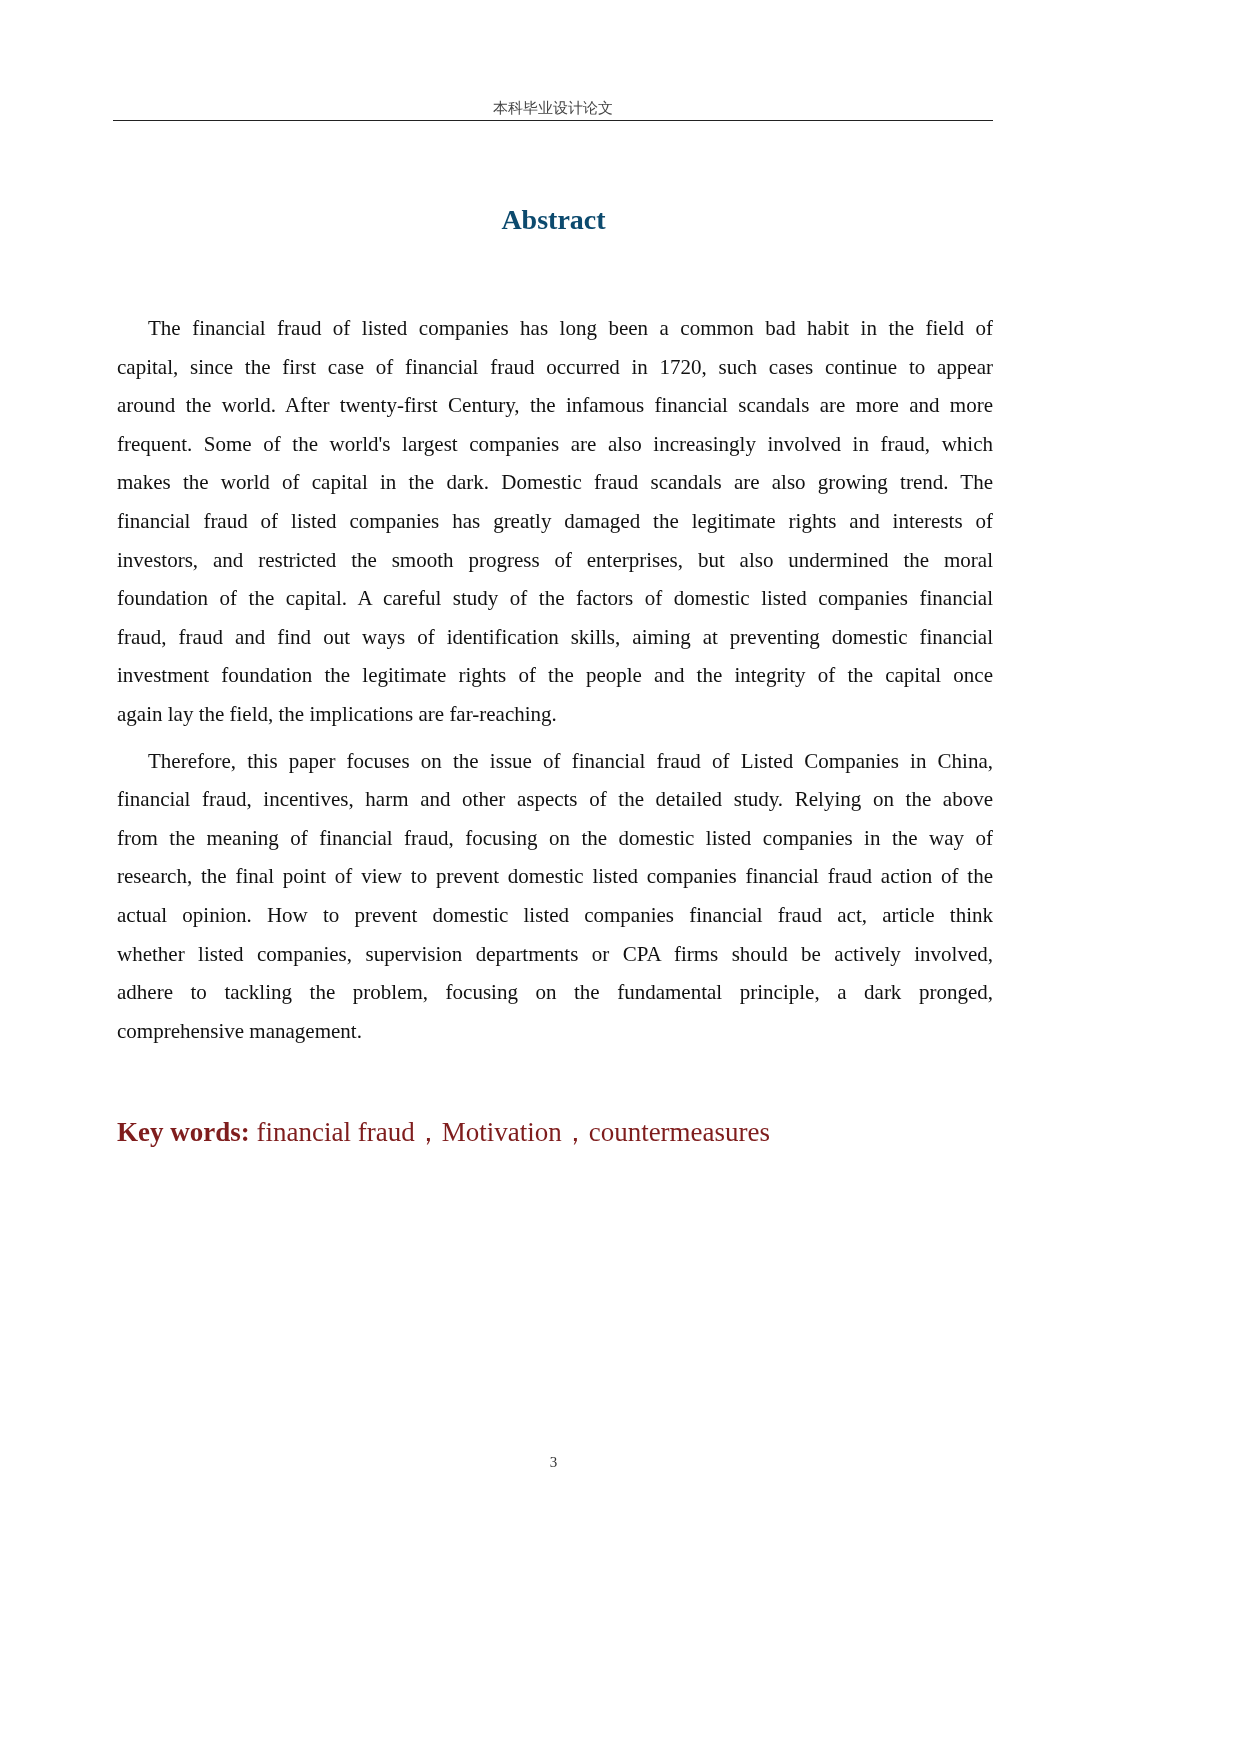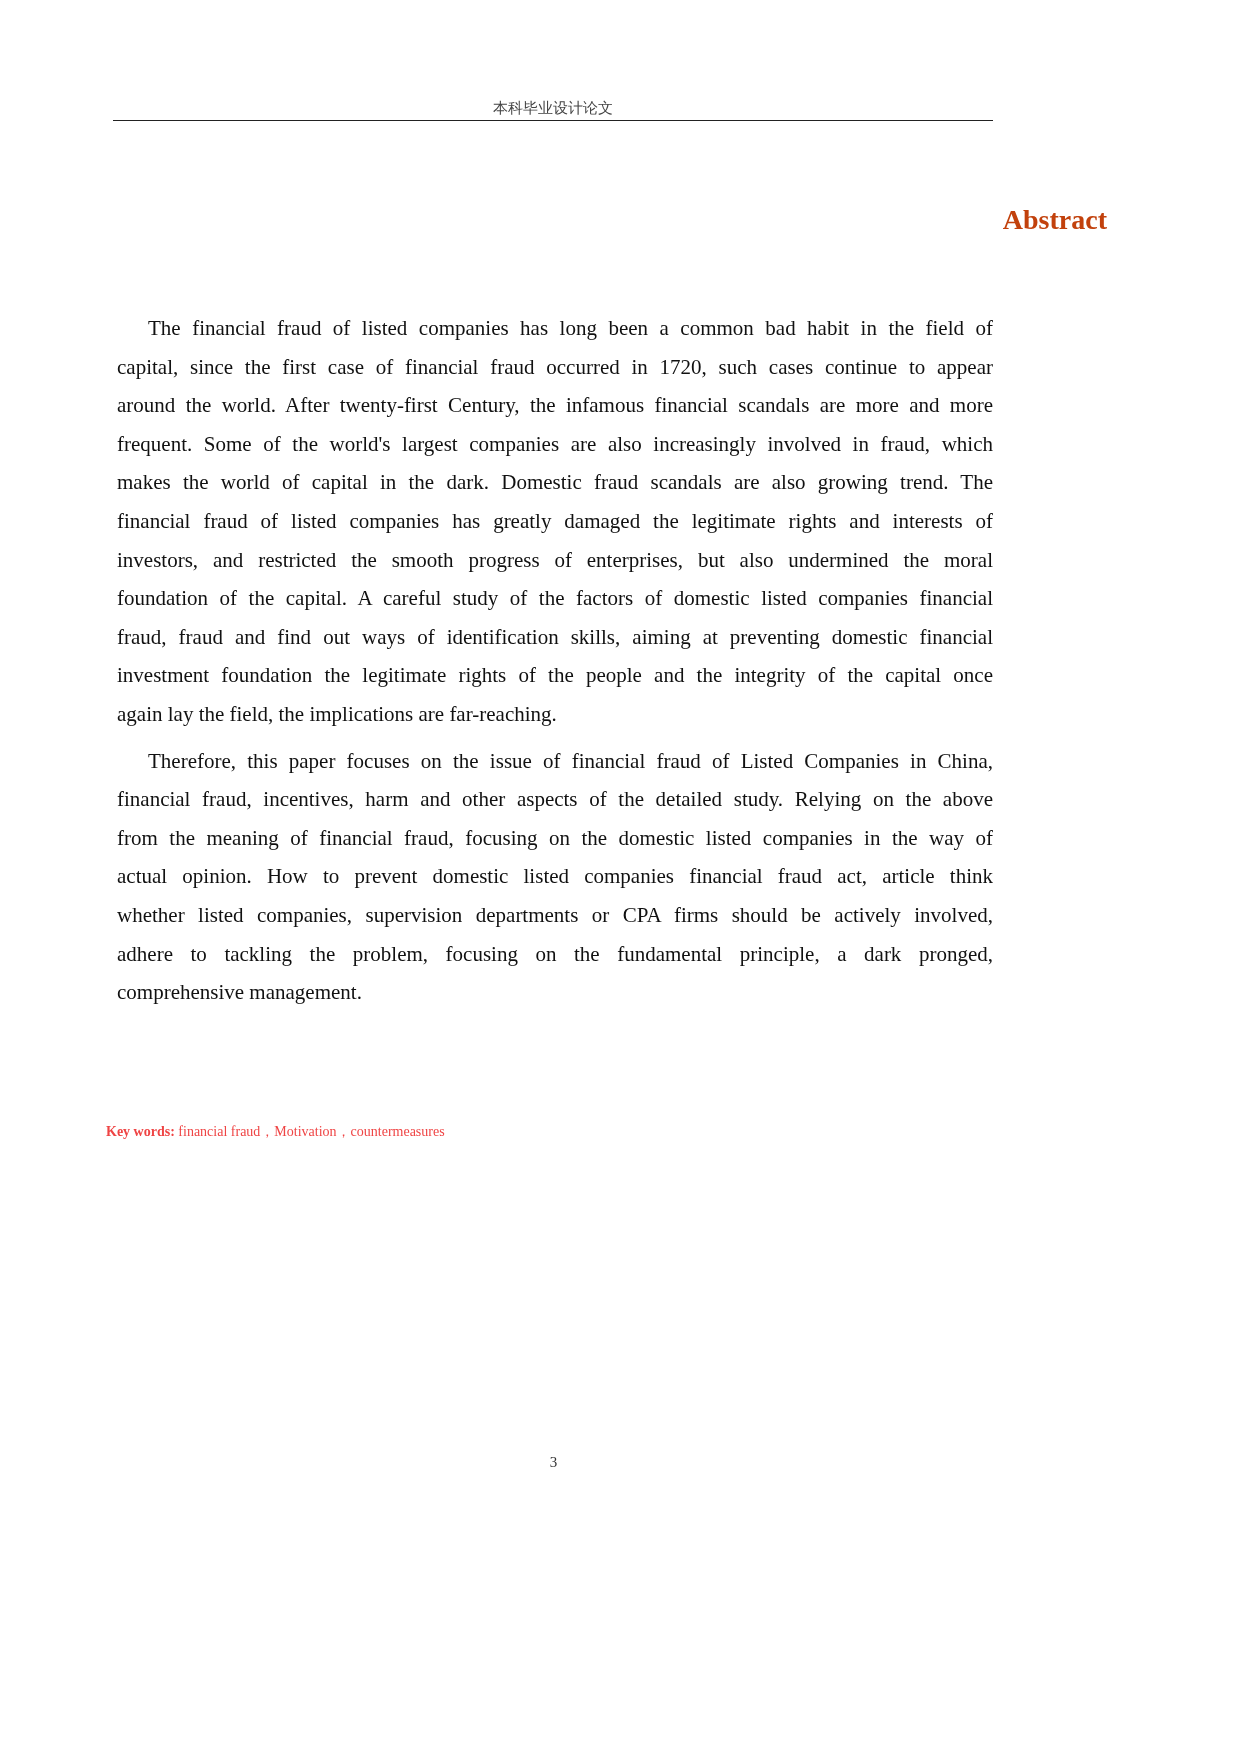--- a/index.html
+++ b/index.html
@@ -6,35 +6,35 @@
   body { width: 1241px; height: 1754px; position: relative; overflow: hidden; color: #111; }
   .page-header {
     position: absolute; left: 113px; top: 96px; width: 880px; height: 24px;
     border-bottom: 1.5px solid #222;
     text-align: center;
     font-family: "DejaVu Sans", sans-serif; font-size: 15px; color: #444;
     line-height: 24px;
   }
   .title {
     position: absolute; left: 0; width: 1107px; top: 202px;
-    text-align: right;
+    text-align: center;
     font-family: "Liberation Serif", serif; font-weight: bold; font-size: 28px;
-    line-height: 36px; color: #c2410c;
+    line-height: 36px; color: #0c4a6e;
   }
   .body-text {
     position: absolute; left: 117px; top: 301px; width: 876px;
     font-family: "Liberation Serif", serif; font-size: 21px; line-height: 38.6px;
     color: #111;
   }
   .line { display: block; text-align: justify; text-align-last: justify; white-space: nowrap; height: 38.6px; }
   .line.last { text-align-last: left; }
   .line.indent { padding-left: 31px; margin-top: 8px; }
   .keywords {
-    position: absolute; left: 106px; top: 1113px; width: 876px;
-    font-family: "Liberation Serif", serif; font-size: 14px; line-height: 38px; color: #ef4444;
+    position: absolute; left: 117px; top: 1113px; width: 876px;
+    font-family: "Liberation Serif", serif; font-size: 27px; line-height: 38px; color: #7f1d1d;
   }
   .kw-label { font-weight: bold; }
   .page-number {
     position: absolute; left: 0; width: 1107px; top: 1454px; text-align: center;
     font-family: "Liberation Serif", serif; font-size: 15px; color: #333;
   }
 </style>
 </head>
 <body>
 
@@ -55,20 +55,21 @@
     <span class="line">investors, and restricted the smooth progress of enterprises, but also undermined the moral</span>
     <span class="line">foundation of the capital. A careful study of the factors of domestic listed companies financial</span>
     <span class="line">fraud, fraud and find out ways of identification skills, aiming at preventing domestic financial</span>
     <span class="line">investment foundation the legitimate rights of the people and the integrity of the capital once</span>
     <span class="line last">again lay the field, the implications are far-reaching.</span>
   </div>
   <div>
     <span class="line indent">Therefore, this paper focuses on the issue of financial fraud of Listed Companies in China,</span>
     <span class="line">financial fraud, incentives, harm and other aspects of the detailed study. Relying on the above</span>
     <span class="line">from the meaning of financial fraud, focusing on the domestic listed companies in the way of</span>
+    <span class="line">research, the final point of view to prevent domestic listed companies financial fraud action of the</span>
     <span class="line">actual opinion. How to prevent domestic listed companies financial fraud act, article think</span>
     <span class="line">whether listed companies, supervision departments or CPA firms should be actively involved,</span>
     <span class="line">adhere to tackling the problem, focusing on the fundamental principle, a dark pronged,</span>
     <span class="line last">comprehensive management.</span>
   </div>
 </div>
 
 <div class="keywords">
   <span class="kw-label">Key words:</span><span> financial fraud，Motivation，countermeasures</span>
 </div>

